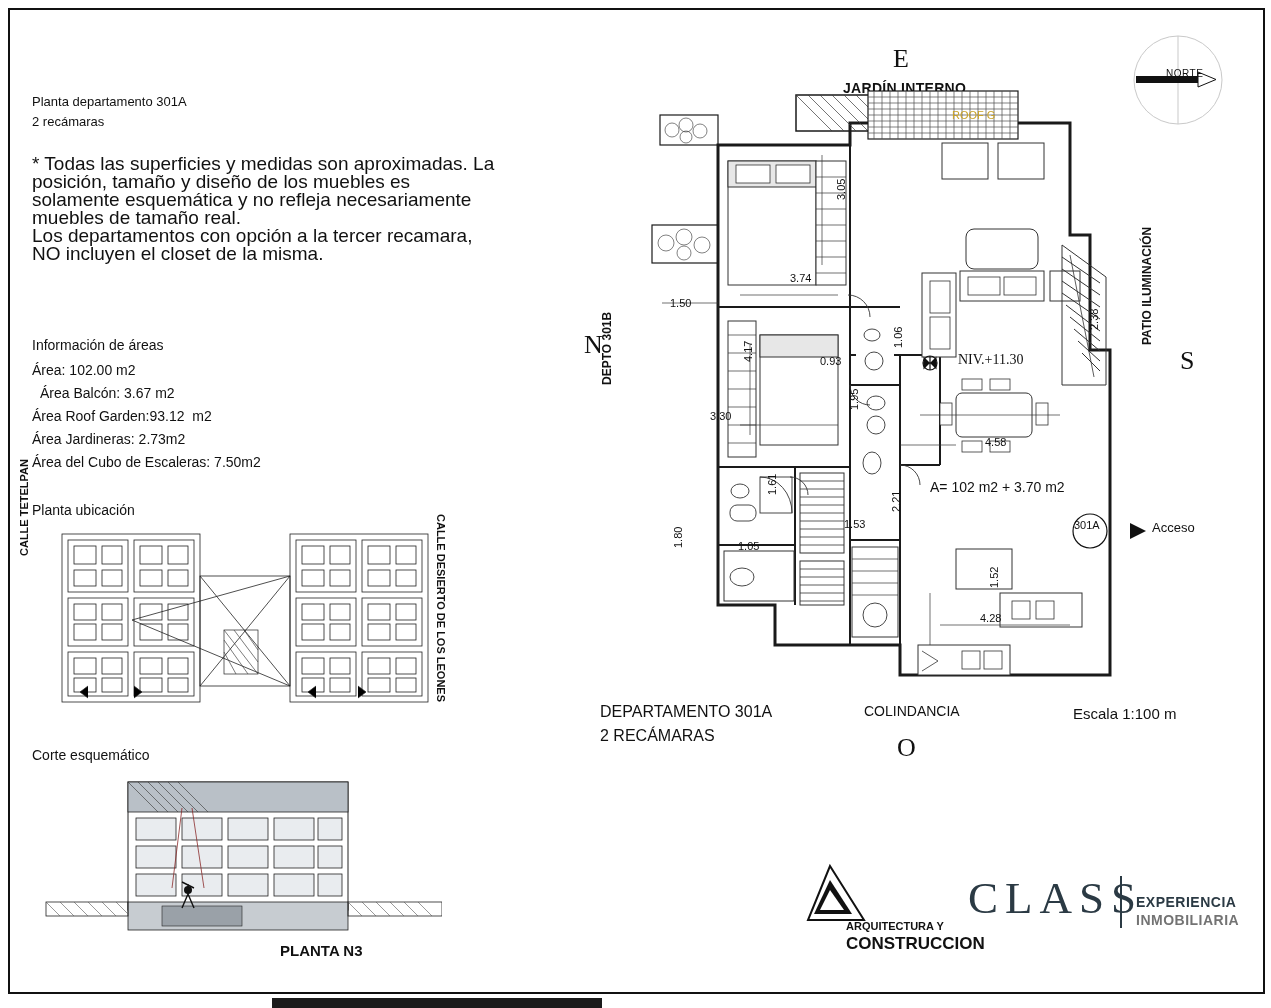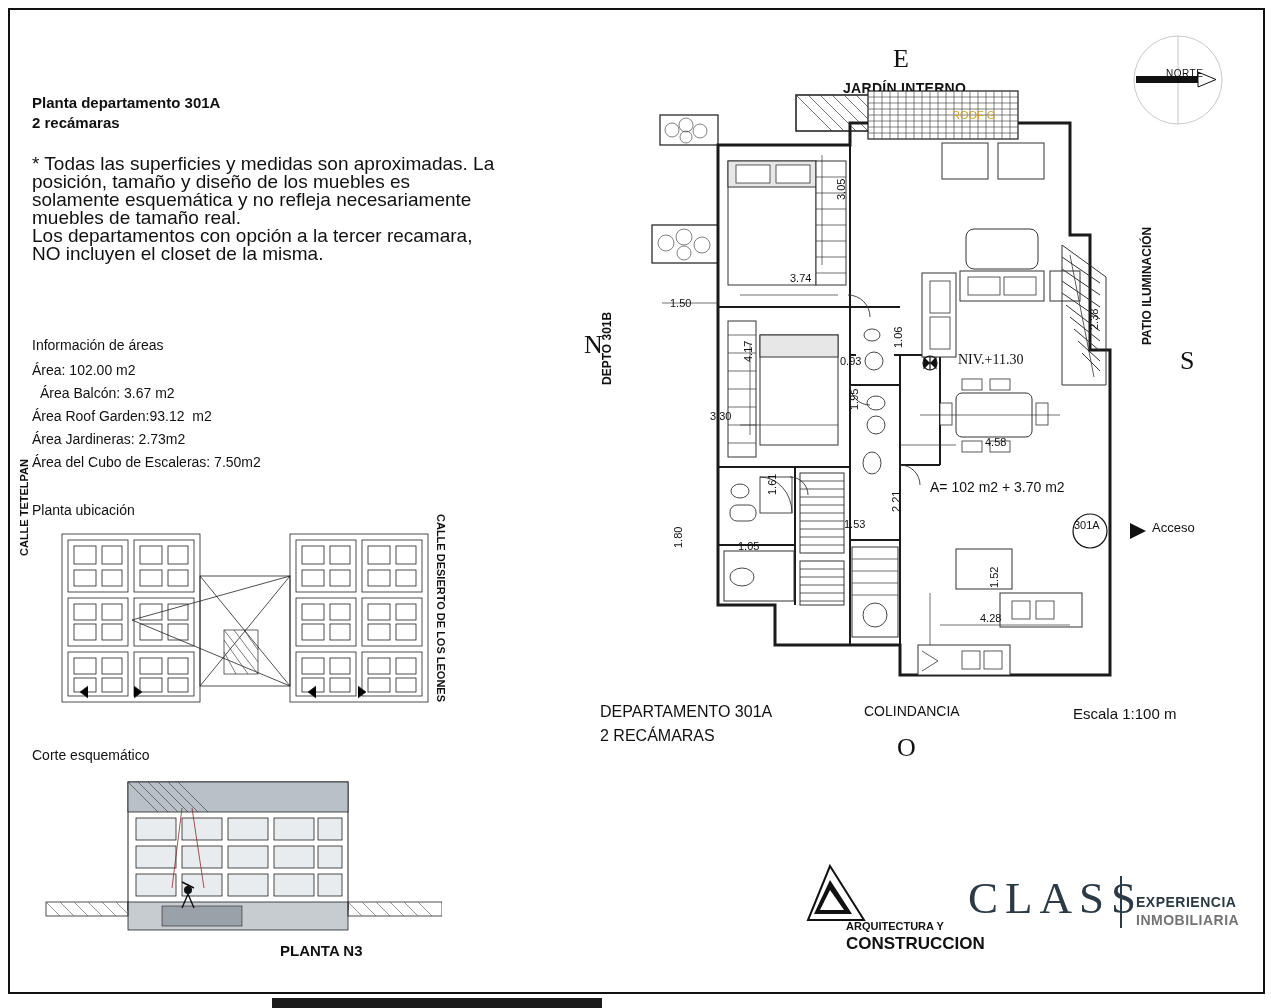--- a/index.html
+++ b/index.html
@@ -2,21 +2,21 @@
 <html><head>
 <meta charset="utf-8">
 <style>
   html,body{margin:0;padding:0;background:#fff;}
   body{width:1271px;height:1008px;font-family:"Liberation Sans",sans-serif;color:#111;position:relative;overflow:hidden;}
   #sheet{position:absolute;left:0;top:0;width:1271px;height:1008px;}
   .frame{position:absolute;left:8px;top:8px;width:1253px;height:982px;border:2px solid #111;}
   .bottombar{position:absolute;left:272px;top:998px;width:330px;height:10px;background:#1b1b1b;}
   .txt{position:absolute;white-space:pre;}
   .title{font-size:27px;letter-spacing:.2px;}
-  .sub{font-size:15px;font-weight:bold;}
+  .sub{font-size:13px;}
   .note{font-size:19px;line-height:18px;}
   .areas{font-size:14px;line-height:21px;}
   .bold{font-weight:bold;}
   .dimtxt{position:absolute;font-size:11px;white-space:pre;}
   .thin{position:absolute;background:#111;}
   .compassletter{font-size:26px;font-family:"Liberation Serif",serif;}
   svg{display:block;}
   .ctr{position:absolute;}
 </style>
 </head>
@@ -373,21 +373,21 @@
         <line x1="340" y1="540" x2="470" y2="540"></line>
       </g>
     </svg>
   </div>
 
   <div class="dimtxt" style="left:835px;top:200px;transform:rotate(-90deg);transform-origin:0 0;">3.05</div>
   <div class="dimtxt" style="left:790px;top:272px;">3.74</div>
   <div class="dimtxt" style="left:670px;top:297px;">1.50</div>
   <div class="dimtxt" style="left:742px;top:362px;transform:rotate(-90deg);transform-origin:0 0;">4.17</div>
   <div class="dimtxt" style="left:710px;top:410px;">3.30</div>
-  <div class="dimtxt" style="left:812px;top:355px;padding-left:28px;">0.93</div>
+  <div class="dimtxt" style="left:792px;top:355px;padding-left:28px;">0.93</div>
   <div class="dimtxt" style="left:892px;top:348px;transform:rotate(-90deg);transform-origin:0 0;">1.06</div>
   <div class="dimtxt" style="left:848px;top:410px;transform:rotate(-90deg);transform-origin:0 0;">1.95</div>
   <div class="dimtxt" style="left:766px;top:495px;transform:rotate(-90deg);transform-origin:0 0;">1.61</div>
   <div class="dimtxt" style="left:738px;top:540px;">1.05</div>
   <div class="dimtxt" style="left:672px;top:548px;transform:rotate(-90deg);transform-origin:0 0;">1.80</div>
   <div class="dimtxt" style="left:844px;top:518px;">1.53</div>
   <div class="dimtxt" style="left:890px;top:512px;transform:rotate(-90deg);transform-origin:0 0;">2.21</div>
   <div class="dimtxt" style="left:985px;top:436px;text-align:center;">4.58</div>
   <div class="dimtxt" style="left:988px;top:588px;transform:rotate(-90deg);transform-origin:0 0;">1.52</div>
   <div class="dimtxt" style="left:980px;top:612px;">4.28</div>

